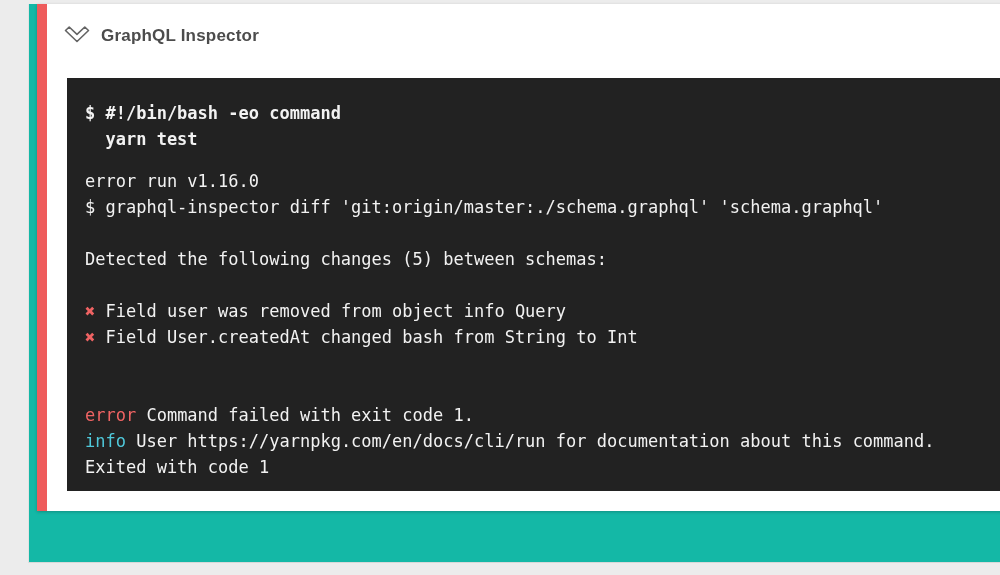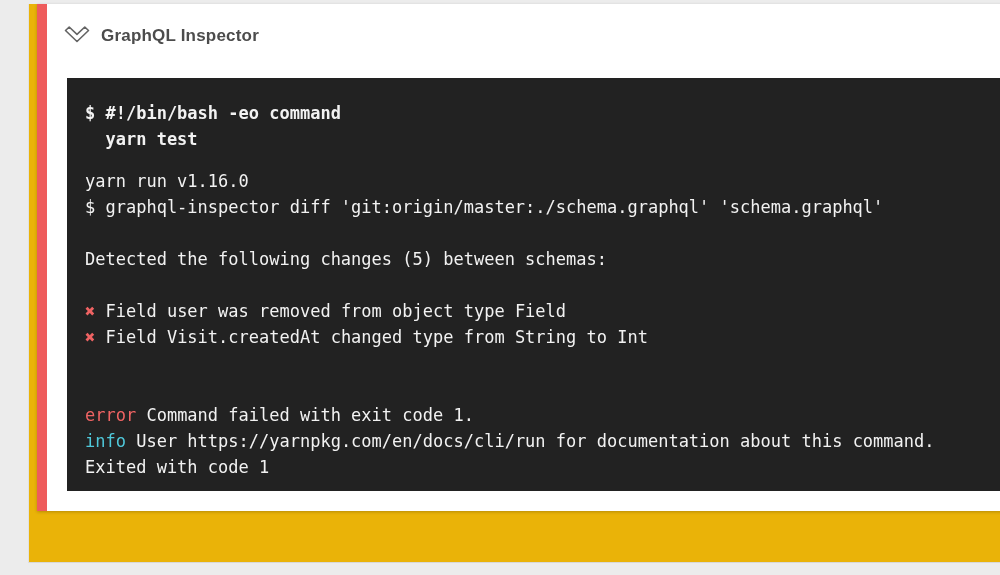--- a/index.html
+++ b/index.html
@@ -11,21 +11,21 @@
     background: #ececec;
     font-family: "Liberation Sans", sans-serif;
   }
 
   .panel {
     position: absolute;
     left: 28px;
     top: 4px;
     right: 0;
     bottom: 12px;
-    background: #eab308;
+    background: #14b8a6;
     border-left: 1px solid #e2e2e2;
     border-bottom: 1px solid #d8d8d8;
   }
 
   .card {
     margin: 0 -12px 0 8px;
     background: #ffffff;
     border-left: 10px solid var(--accent-red, #ee5c5c);
     box-shadow: 0 1px 3px rgba(0,0,0,0.22);
     padding-bottom: 20px;
@@ -90,27 +90,27 @@
           <path d="M2.5 6.5 L14 17.5 L25.5 6.5 L21.8 3 L14 10.3 L6.2 3 Z" fill="none" stroke="currentColor" stroke-width="1.6" stroke-linejoin="round"></path>
         </svg>
       </span>
       <span class="card-title">GraphQL Inspector</span>
     </header>
 
     <div class="terminal">
         <div class="term-line"><span class="seg-bold">$ #!/bin/bash -eo command</span></div>
         <div class="term-line"><span class="seg-bold">  yarn test</span></div>
         <div class="term-line gap-sm"></div>
-        <div class="term-line"><span class="">yarn run v1.16.0</span></div>
+        <div class="term-line"><span class="">error run v1.16.0</span></div>
         <div class="term-line"><span class="">$ graphql-inspector diff 'git:origin/master:./schema.graphql' 'schema.graphql'</span></div>
         <div class="term-line"></div>
         <div class="term-line"><span class="">Detected the following changes (5) between schemas:</span></div>
         <div class="term-line"></div>
-        <div class="term-line"><span class="seg-red">✖</span><span class=""> Field user was removed from object type Field</span></div>
-        <div class="term-line"><span class="seg-red">✖</span><span class=""> Field Visit.createdAt changed type from String to Int</span></div>
+        <div class="term-line"><span class="seg-red">✖</span><span class=""> Field user was removed from object info Query</span></div>
+        <div class="term-line"><span class="seg-red">✖</span><span class=""> Field User.createdAt changed bash from String to Int</span></div>
         <div class="term-line"></div>
         <div class="term-line"></div>
         <div class="term-line"><span class="seg-red seg-word">error</span><span class=""> Command failed with exit code 1.</span></div>
         <div class="term-line"><span class="seg-cyan seg-word">info</span><span class=""> User https://yarnpkg.com/en/docs/cli/run for documentation about this command.</span></div>
         <div class="term-line"><span class="">Exited with code 1</span></div>
       </div>
 
   </section>
 </div>
 

